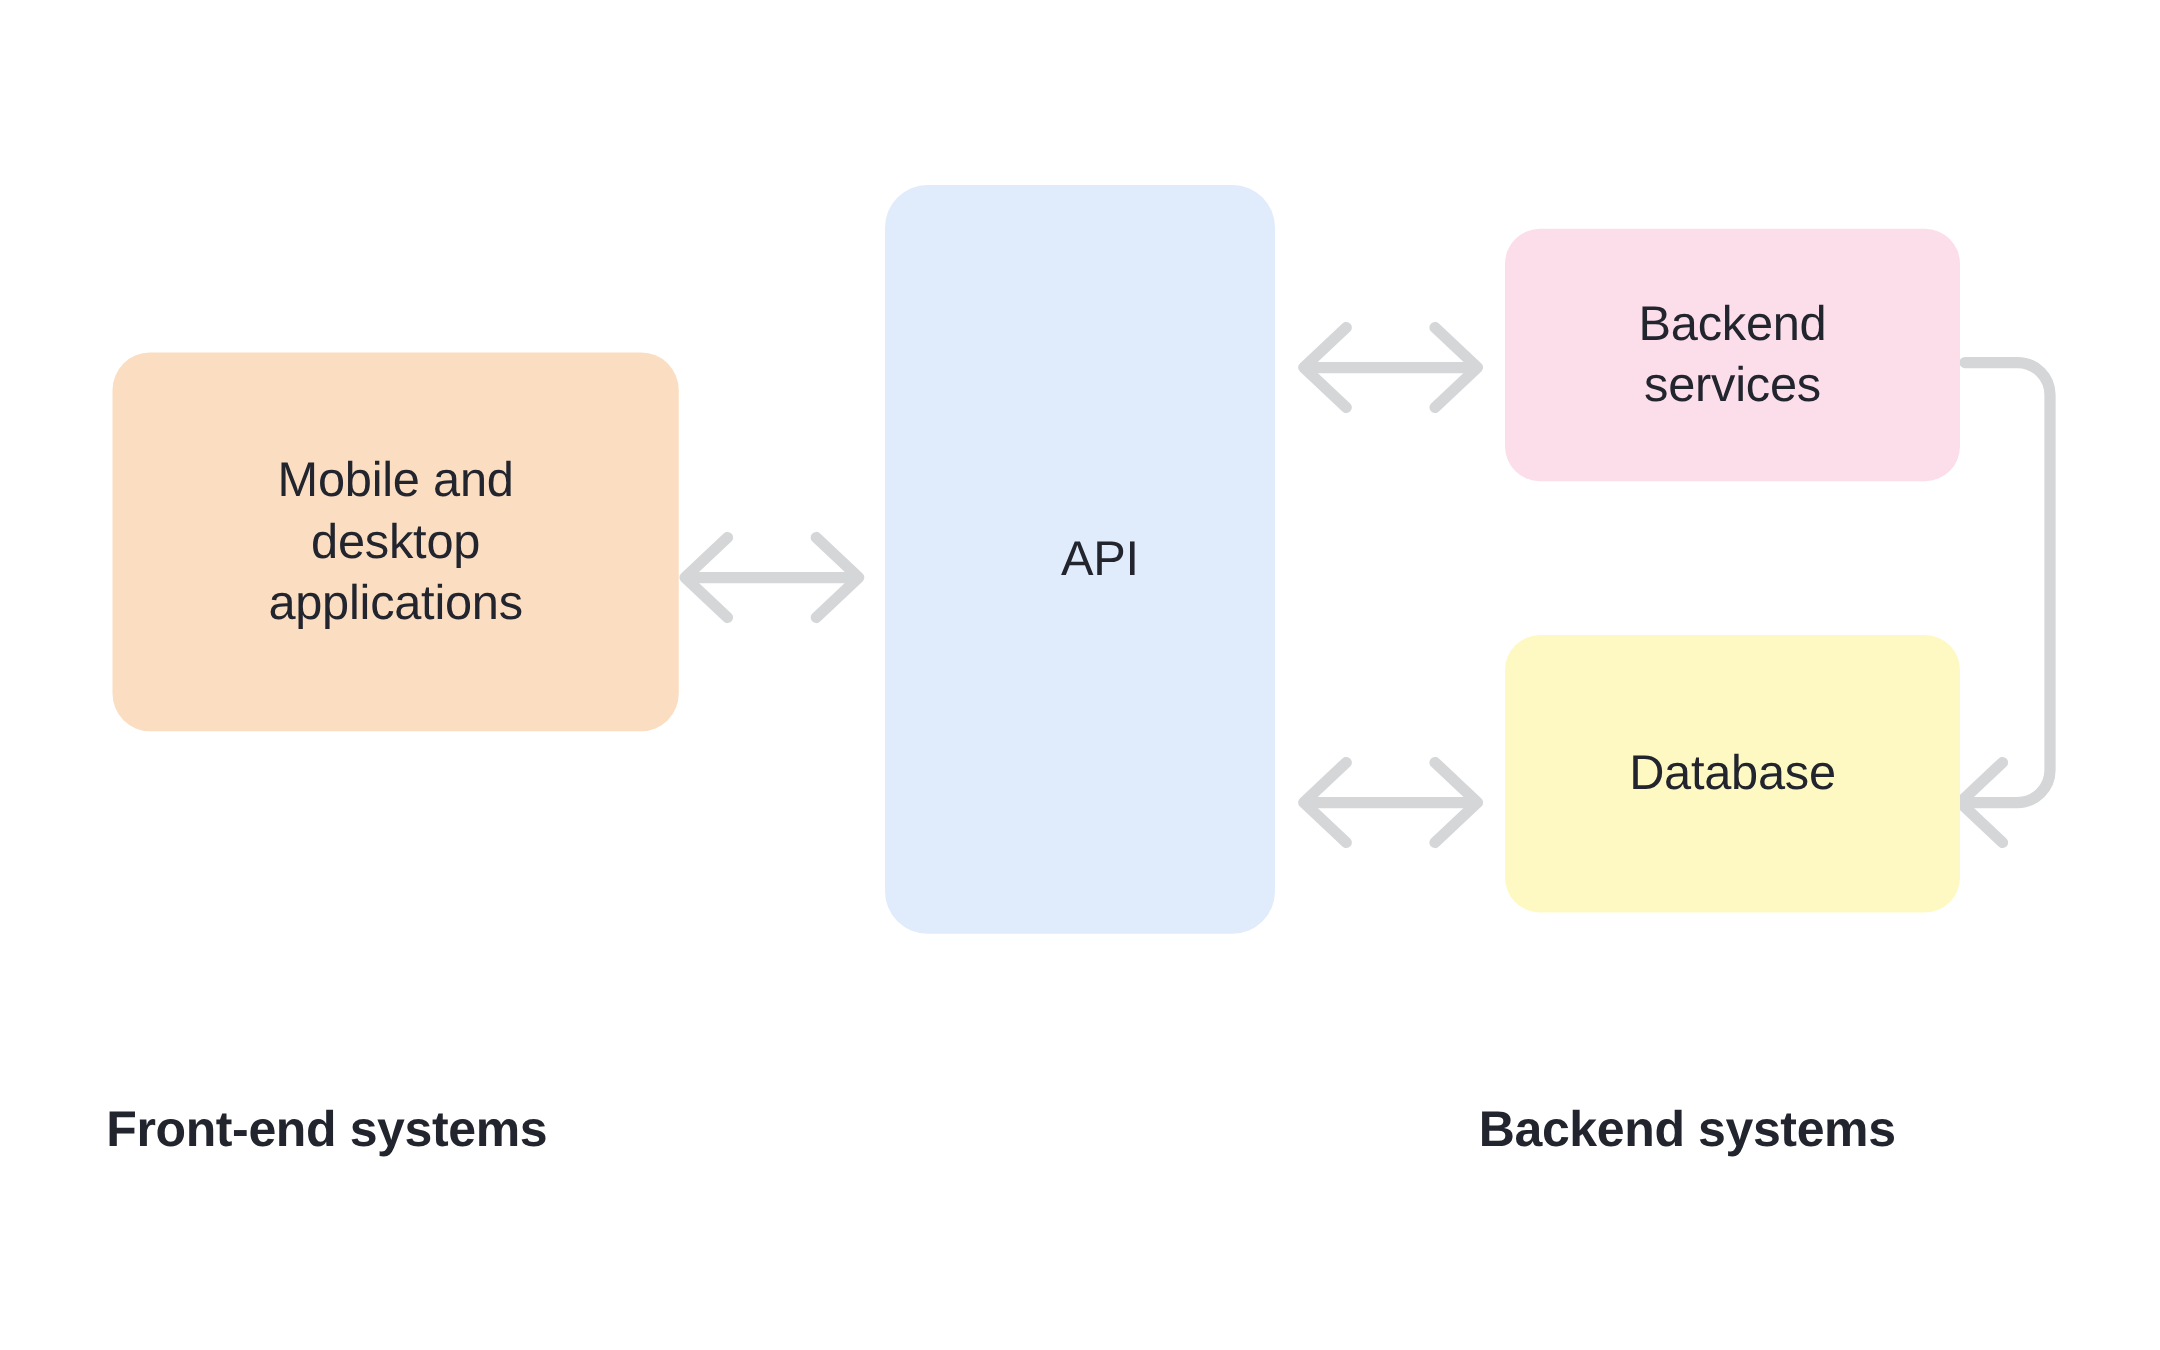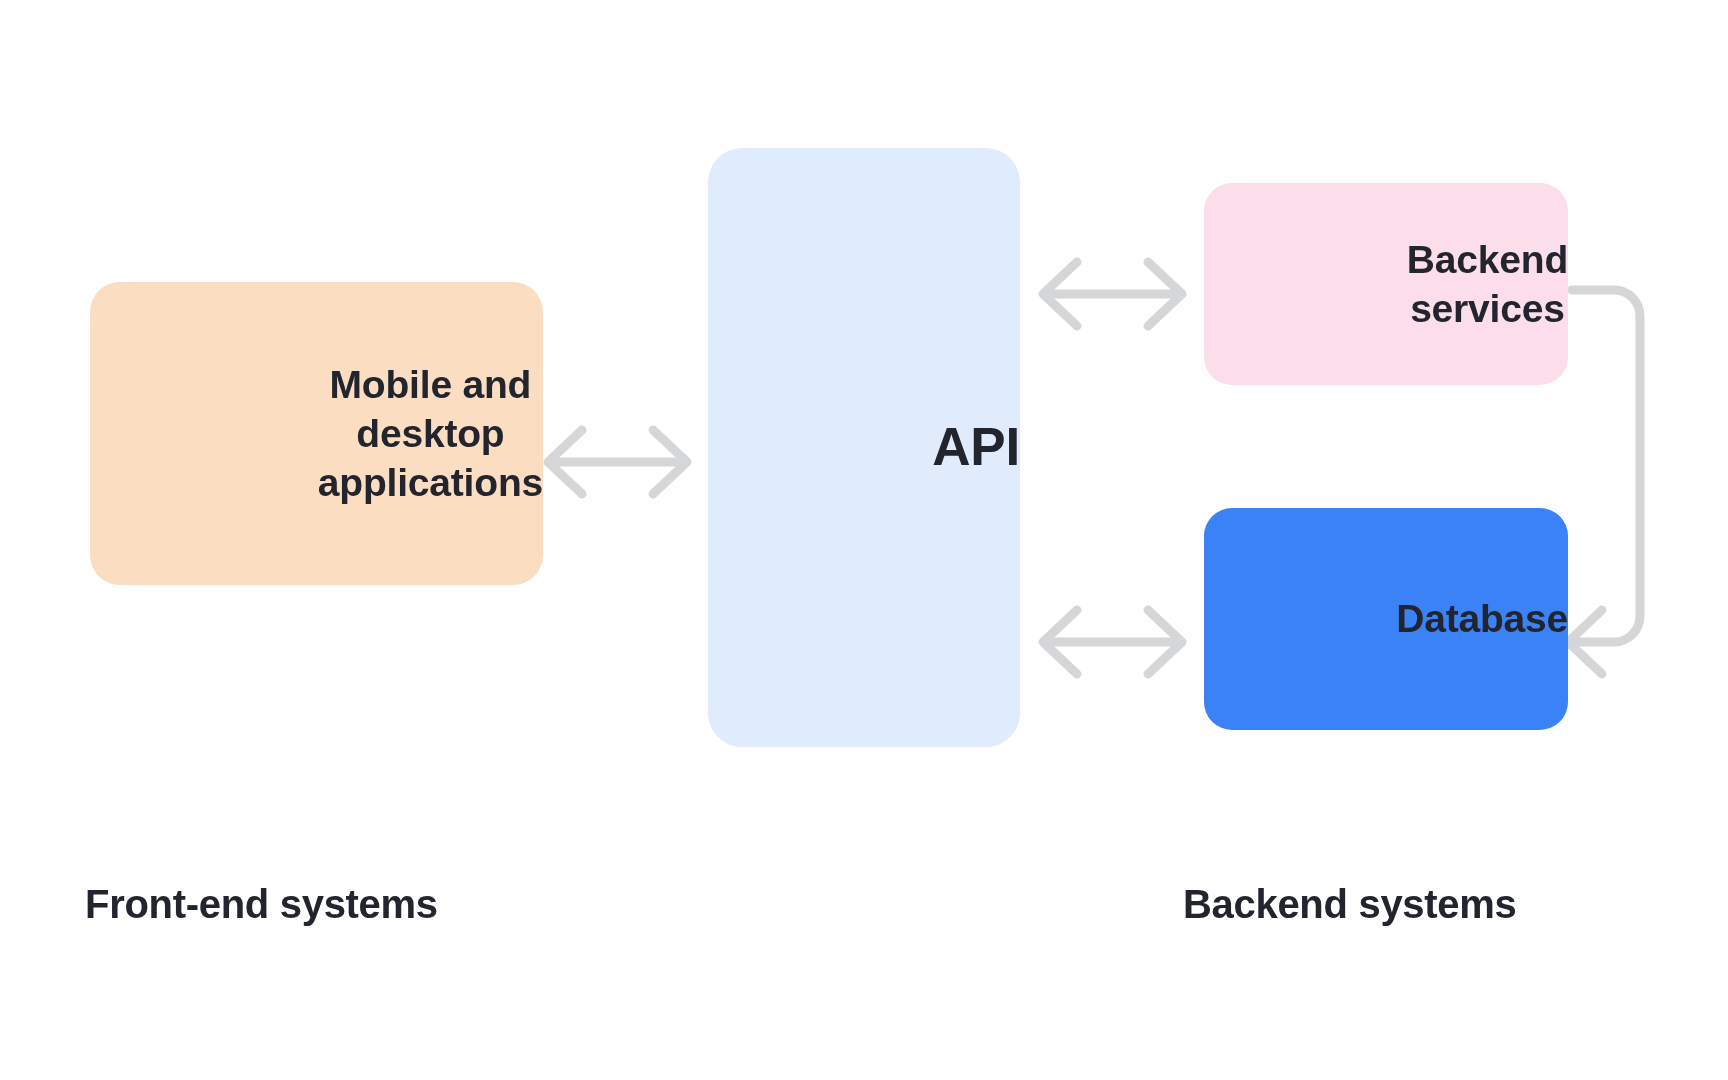--- a/index.html
+++ b/index.html
@@ -16,25 +16,25 @@
     position: relative;
     width: 1728px;
     height: 1080px;
     background: #ffffff;
     overflow: hidden;
   }
   .node {
     position: absolute;
     display: flex;
     align-items: center;
-    justify-content: flex-end;
+    justify-content: center;
     text-align: center;
     box-sizing: border-box;
     color: #22242e;
-    font-weight: bold;
+    font-weight: normal;
     letter-spacing: -0.2px;
   }
   .node-label {
     display: block;
     white-space: pre-line;
     line-height: 1.26;
   }
 
   
   #node-frontend {
@@ -46,39 +46,39 @@
     background: #fbdec1;
     font-size: 39px;
   }
   #node-api {
     left: 708px;
     top: 148px;
     width: 312px;
     height: 599px;
     border-radius: 34px;
     background: #e0ebfb;
-    font-size: 53px;
+    font-size: 39px;
     padding-left: 32px;
   }
   #node-backend-services {
     left: 1204px;
     top: 183px;
     width: 364px;
     height: 202px;
     border-radius: 28px;
     background: #fcdeea;
     font-size: 39px;
   }
   #node-database {
     left: 1204px;
     top: 508px;
     width: 364px;
     height: 222px;
     border-radius: 28px;
-    background: #3b82f6;
+    background: #fef9c3;
     font-size: 39px;
   }
 
   
   #connectors {
     position: absolute;
     left: 0;
     top: 0;
     width: 1728px;
     height: 1080px;

